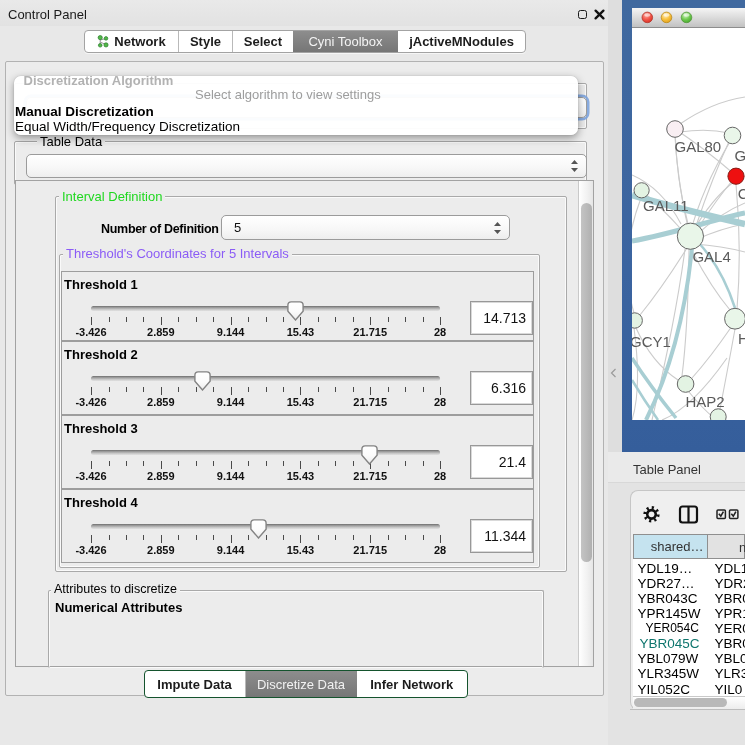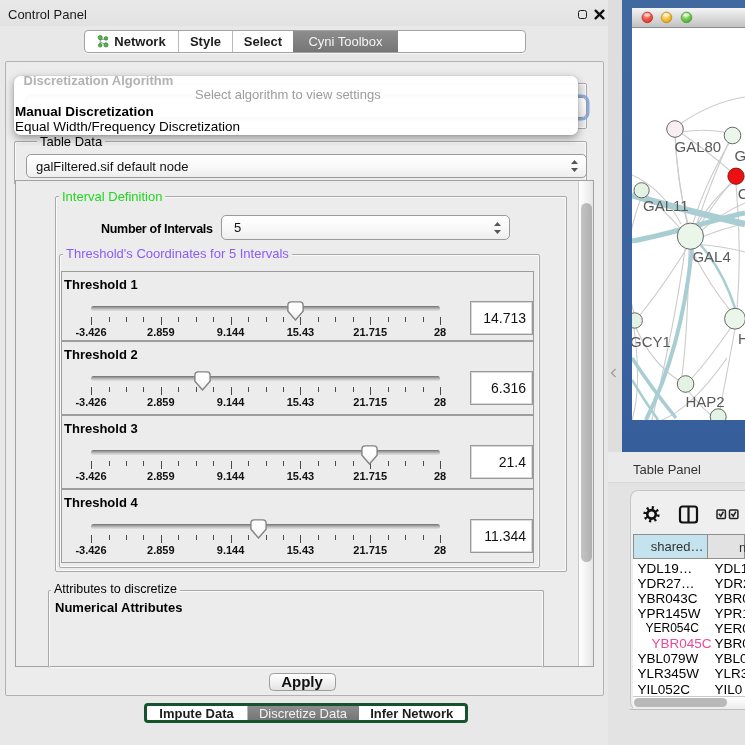--- a/index.html
+++ b/index.html
@@ -33,43 +33,43 @@
   <svg width="12" height="13" viewBox="0 0 12 13" style="margin-right:5px">
    <path d="M3.2 2.8 L3.2 10.2 M3.2 5 L8.8 3.6 M3.2 7 L8.8 9.6" stroke="#999" stroke-width="1"></path>
    <circle cx="3.2" cy="2.6" r="2.1" fill="#53b848" stroke="#2c7d31" stroke-width=".7"></circle>
    <circle cx="3.2" cy="10.3" r="1.8" fill="#53b848" stroke="#2c7d31" stroke-width=".7"></circle>
    <circle cx="9" cy="3.4" r="1.8" fill="#53b848" stroke="#2c7d31" stroke-width=".7"></circle>
    <circle cx="9" cy="9.9" r="2.1" fill="#53b848" stroke="#2c7d31" stroke-width=".7"></circle>
   </svg>Network</div>
  <div class="seg" style="width:53px;border-right:1px solid #b9b9b9;">Style</div>
  <div class="seg" style="width:60px;">Select</div>
  <div class="seg" style="width:105px;background:linear-gradient(180deg,#8d8d8d,#767676);color:#f4f4f4;font-weight:400;">Cyni Toolbox</div>
+ <div class="seg" style="flex:1;">jActiveMNodules</div>
 </div>
 
 <div class="abs" style="left:5px;top:61px;width:599px;height:635px;background:#ececec;border:1px solid #b2b2b2;box-sizing:border-box;border-radius:2px;"></div>
 
 <div class="etch" style="left:14px;top:83px;width:571px;height:44px;"></div>
 <div class="cbox" style="left:26px;top:97px;width:559px;height:19px;box-shadow:0 0 0 2.5px rgba(125,164,222,.9);"></div>
 
 <div class="etch" style="left:14px;top:141px;width:571px;height:42px;"></div>
 <div class="gtitle" style="left:37px;top:135px;color:#000;">Table Data</div>
 <div class="cbox" style="left:26px;top:154px;width:559px;height:22px;">
- <span style="position:absolute;left:9px;top:4px;">galFiltered.sif default node</span>
  <svg class="arr" viewBox="0 0 9 12">
         <path d="M4.5 0 L8 4 H1 Z M4.5 12 L1 8 H8 Z" fill="#555"></path>
       </svg>
 </div>
 
 <div class="abs" style="left:15px;top:180px;width:579px;height:487px;border:1px solid #a2a2a2;box-sizing:border-box;background:#ececec;"></div>
 <div class="abs" style="left:578px;top:181px;width:15px;height:485px;background:linear-gradient(90deg,#ffffff,#f1f1f1 60%,#e6e6e6);border-left:1px solid #c9c9c9;box-sizing:border-box;"></div>
 <div class="abs" style="left:580.5px;top:203px;width:11px;height:359px;background:linear-gradient(90deg,#c4c4c4,#b0b0b0);border-radius:6px;"></div>
 
 <div class="etch" style="left:55px;top:196px;width:510px;height:374px;"></div>
 <div class="gtitle" style="left:59px;top:190px;color:#1fd81f;">Interval Definition</div>
-<div class="abs bold" style="left:101px;top:221.5px;font-size:12.5px;letter-spacing:-0.3px;">Number of Intervals</div>
+<div class="abs bold" style="left:101px;top:221.5px;font-size:12.5px;letter-spacing:-0.3px;">Number of Definition</div>
 <div class="cbox" style="left:221px;top:215px;width:287px;height:23px;">
  <span style="position:absolute;left:12px;top:4px;">5</span>
  <svg class="arr" viewBox="0 0 9 12">
         <path d="M4.5 0 L8 4 H1 Z M4.5 12 L1 8 H8 Z" fill="#555"></path>
       </svg>
 </div>
 
 <div class="etch" style="left:59px;top:254px;width:479px;height:312px;"></div>
 <div class="gtitle" style="left:63px;top:247px;color:#8b5cf6;">Threshold's Coordinates for 5 Intervals</div>
 <div class="abs" style="left:61px;top:270.5px;width:473px;height:70px;border:1px solid #9d9d9d;box-sizing:border-box;background:#ececec;"></div>
@@ -237,21 +237,21 @@
     </svg>
 <div class="vbox" style="left:470px;top:518.5px;width:55px;height:32px;line-height:32px;padding-right:6px;">11.344</div>
 
 <div class="etch" style="left:48px;top:590px;width:494px;height:77px;border-bottom:none;"></div>
 <div class="gtitle" style="left:51px;top:583px;color:#000000;font-size:12.5px;">Attributes to discretize</div>
 <div class="abs bold" style="left:55px;top:600px;font-size:13px;">Numerical Attributes</div>
 
 <div class="abs" style="left:268.5px;top:672.5px;width:67px;height:18px;background:linear-gradient(180deg,#ffffff,#f2f2f2 50%,#e2e2e2);
  border:1px solid #9d9d9d;border-radius:4.5px;box-sizing:border-box;text-align:center;font-size:15px;font-weight:600;color:#111;line-height:16px;">Apply</div>
 
-<div class="abs" style="left:143.5px;top:703px;width:324.5px;height:20px;background:#fff;border:3px solid #14532d;
+<div class="abs" style="left:143.5px;top:670px;width:324.5px;height:28px;background:#fff;border:1px solid #14532d;
  border-radius:4px;box-sizing:border-box;display:flex;overflow:hidden;">
  <div class="seg" style="width:100px;border-right:1px solid #b9b9b9;">Impute Data</div>
  <div class="seg" style="width:111px;background:linear-gradient(180deg,#8d8d8d,#767676);color:#f2f2f2;font-weight:400;">Discretize Data</div>
  <div class="seg" style="flex:1;">Infer Network</div>
 </div>
 
 <div class="abs" style="left:13.5px;top:76px;width:564px;height:58.5px;background:rgba(255,255,255,.96);
  border-radius:7px;box-shadow:0 3px 9px rgba(0,0,0,.38),0 0 1px rgba(0,0,0,.3);z-index:50;"></div>
 <div class="abs" style="left:195px;top:87px;font-size:13px;color:#9d9d9d;z-index:51;">Select algorithm to view settings</div>
 <div class="abs bold" style="left:23.5px;top:72.5px;font-size:13px;color:#b2b2b2;z-index:51;">Discretization Algorithm</div>
@@ -377,21 +377,21 @@
 <div style="position:absolute;left:5px;top:2.2px;font-size:13.5px;color:#000;">YDL19…</div>
       <div style="position:absolute;left:82px;top:2.2px;font-size:13.5px;color:#000;white-space:nowrap;">YDL1</div>
 <div style="position:absolute;left:5px;top:17.3px;font-size:13.5px;color:#000;">YDR27…</div>
       <div style="position:absolute;left:82px;top:17.3px;font-size:13.5px;color:#000;white-space:nowrap;">YDR2</div>
 <div style="position:absolute;left:5px;top:32.4px;font-size:13.5px;color:#000;">YBR043C</div>
       <div style="position:absolute;left:82px;top:32.4px;font-size:13.5px;color:#000;white-space:nowrap;">YBR0</div>
 <div style="position:absolute;left:5px;top:47.5px;font-size:13.5px;color:#000;">YPR145W</div>
       <div style="position:absolute;left:82px;top:47.5px;font-size:13.5px;color:#000;white-space:nowrap;">YPR1</div>
 <div style="position:absolute;left:13px;top:62.6px;font-size:12px;color:#000;">YER054C</div>
       <div style="position:absolute;left:82px;top:62.6px;font-size:13.5px;color:#000;white-space:nowrap;">YER0</div>
-<div style="position:absolute;left:19px;top:77.7px;font-size:13.5px;color:#ec4899;">YBR045C</div>
+<div style="position:absolute;left:7px;top:77.7px;font-size:13.5px;color:#0f766e;">YBR045C</div>
       <div style="position:absolute;left:82px;top:77.7px;font-size:13.5px;color:#000;white-space:nowrap;">YBR0</div>
 <div style="position:absolute;left:5px;top:92.8px;font-size:13.5px;color:#000;">YBL079W</div>
       <div style="position:absolute;left:82px;top:92.8px;font-size:13.5px;color:#000;white-space:nowrap;">YBL0</div>
 <div style="position:absolute;left:5px;top:107.9px;font-size:13.5px;color:#000;">YLR345W</div>
       <div style="position:absolute;left:82px;top:107.9px;font-size:13.5px;color:#000;white-space:nowrap;">YLR3</div>
 <div style="position:absolute;left:5px;top:123.0px;font-size:13.5px;color:#000;">YIL052C</div>
       <div style="position:absolute;left:82px;top:123.0px;font-size:13.5px;color:#000;white-space:nowrap;">YIL0</div>
 </div>
 
 <div class="abs" style="left:632.5px;top:695.5px;width:112.5px;height:13px;background:linear-gradient(180deg,#fff,#ededed);border-top:1px solid #c9c9c9;box-sizing:border-box;"></div>

